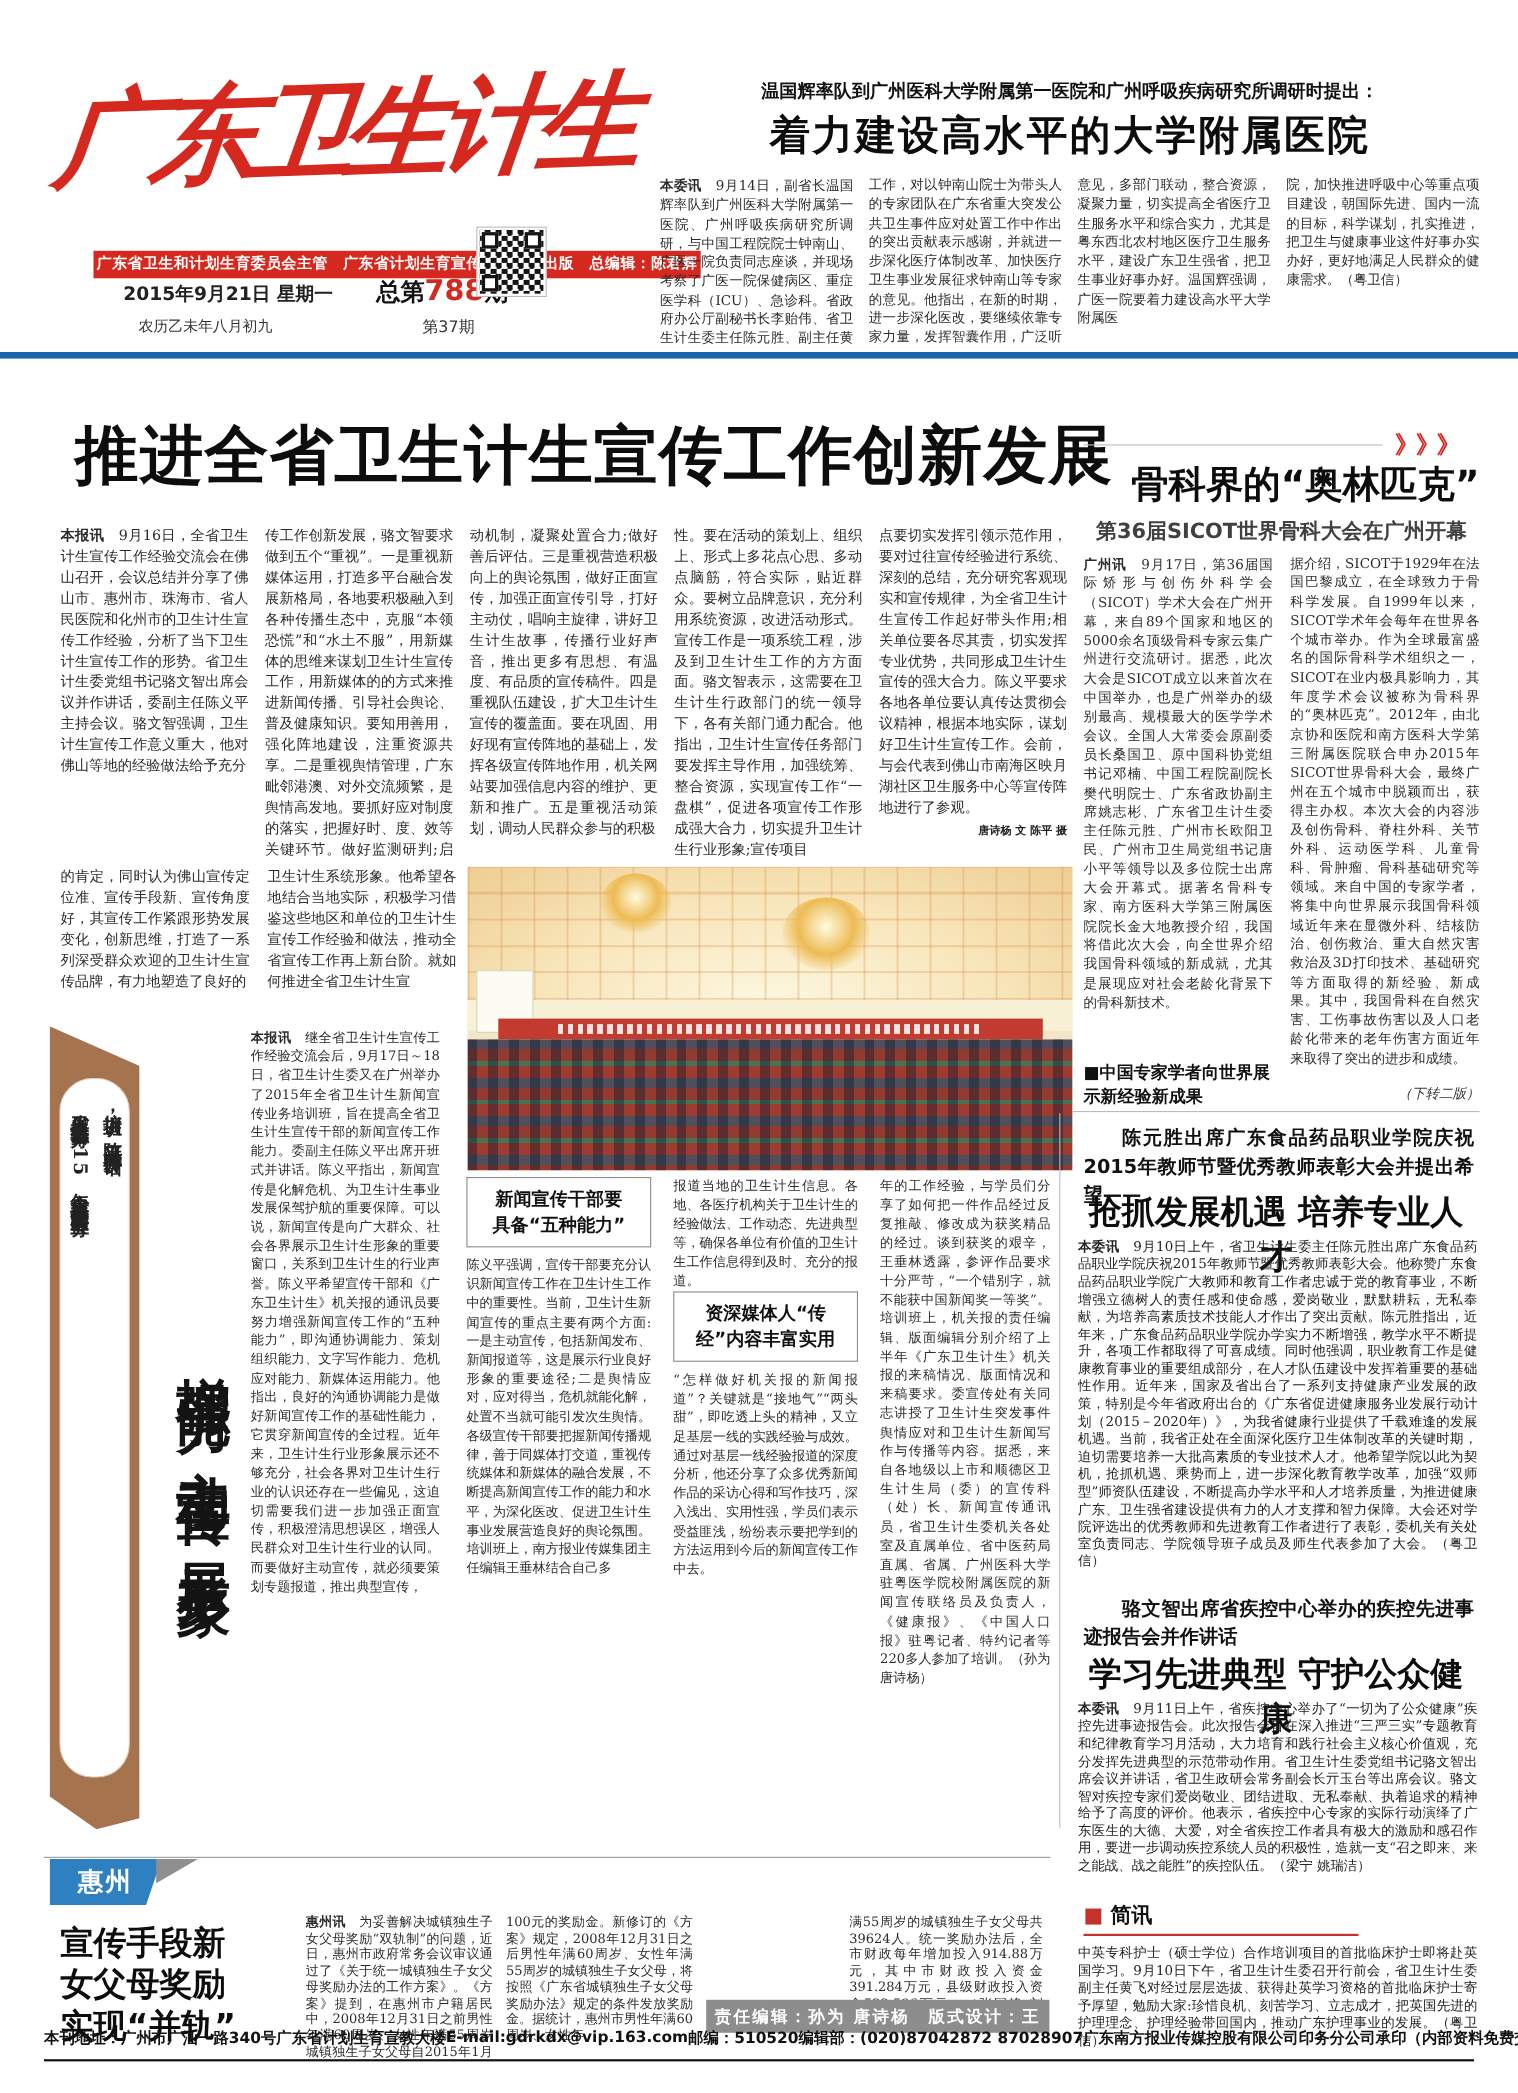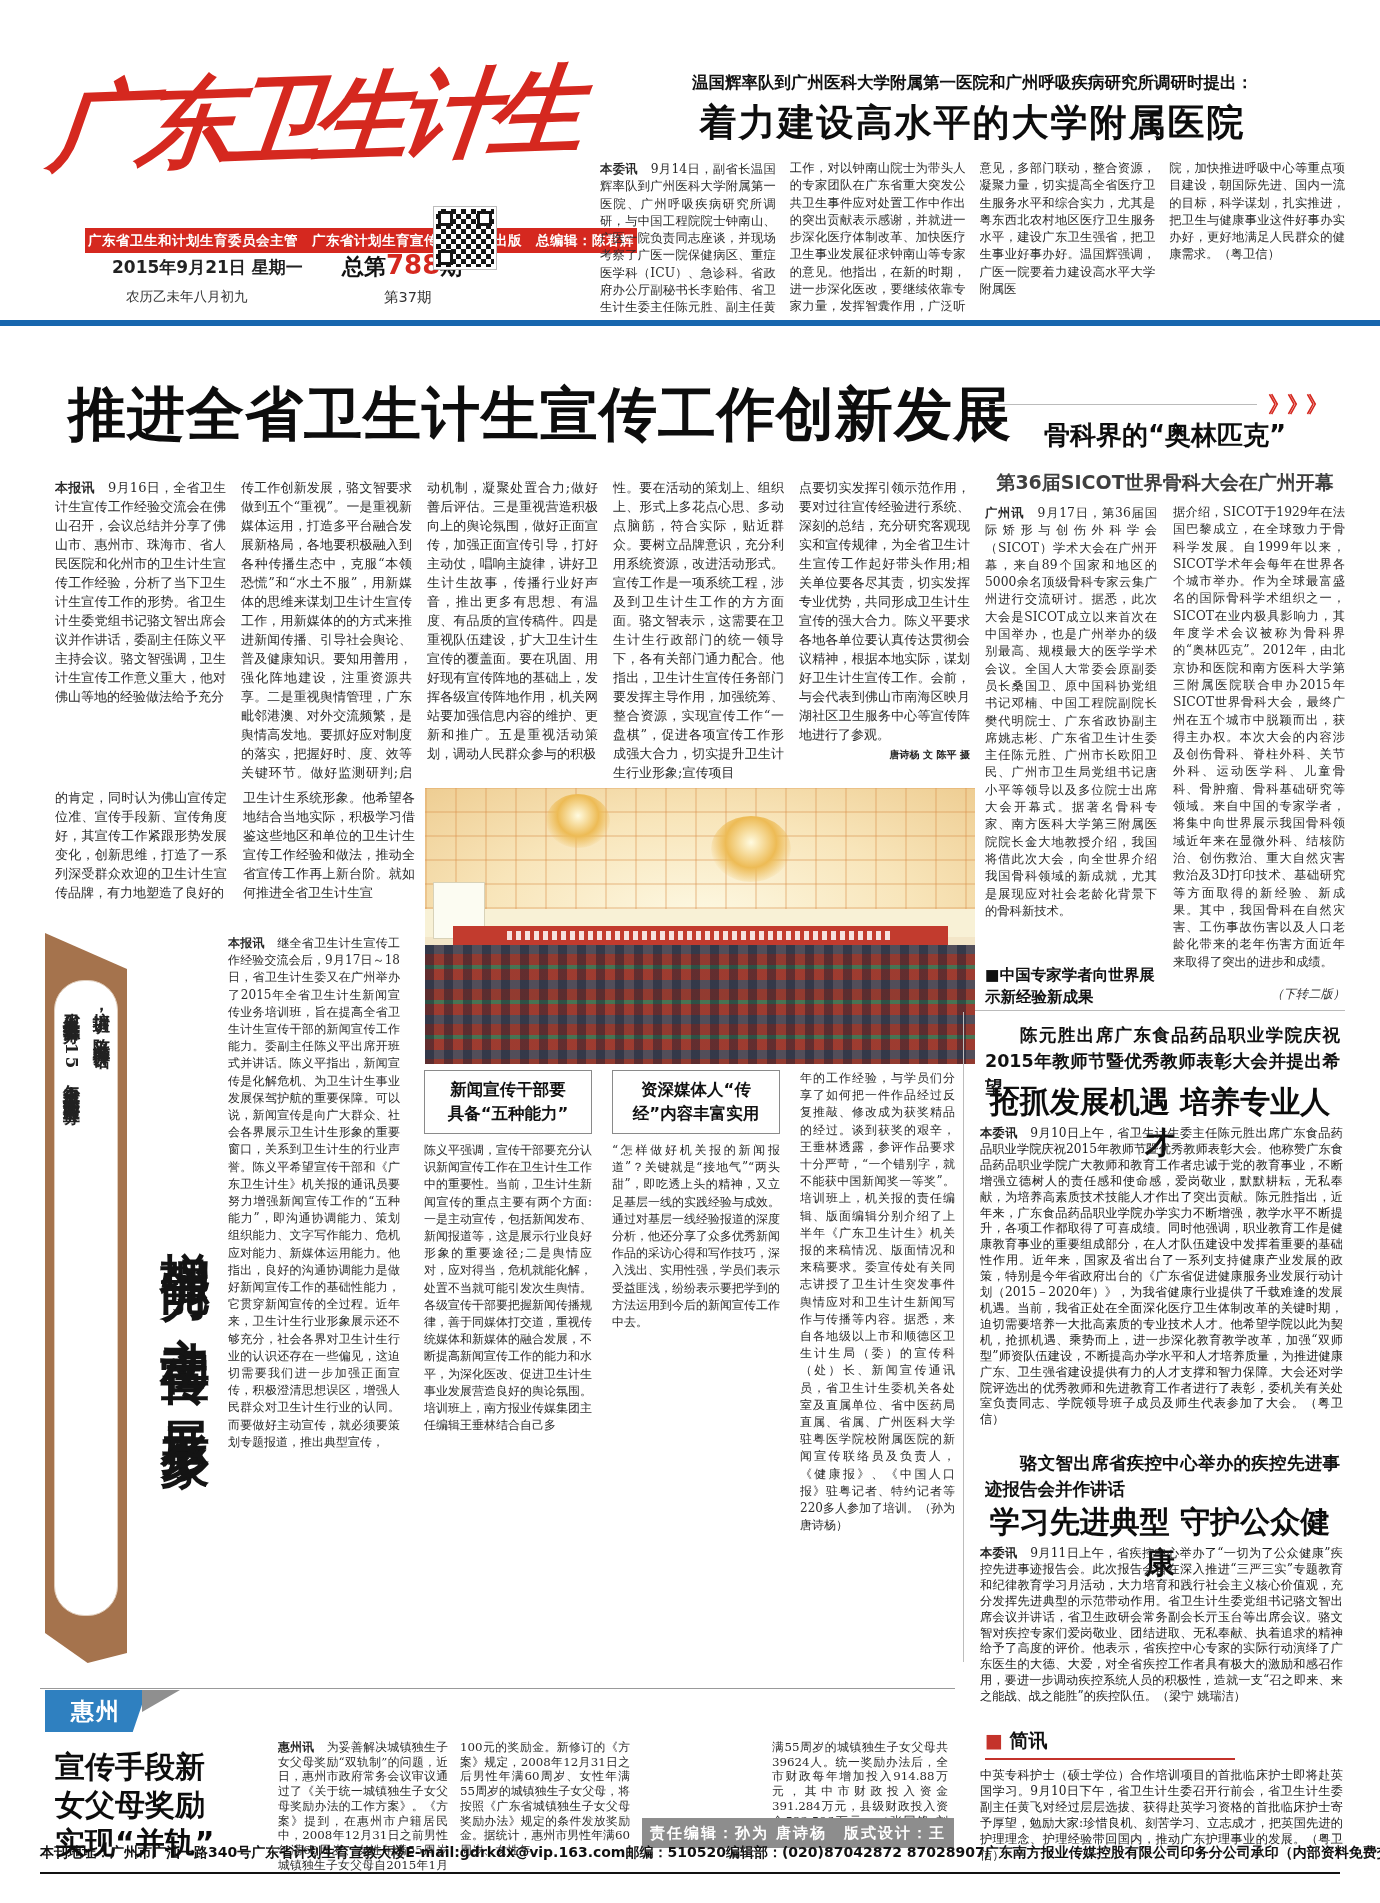--- a/index.html
+++ b/index.html
@@ -76,21 +76,21 @@
   .tr-c2{left:424px;top:1070px;width:168px;height:592px;}
   .tr-c3{left:612px;top:1070px;width:168px;height:592px;}
   .tr-c4{left:800px;top:1070px;width:155px;height:592px;}
   .subhead-box{border:1px solid #8a8a8a;padding:7px 19px;margin:0 0 8px 0;text-align:center;
     font-weight:bold;font-size:16.5px;line-height:24px;color:#111;}
   .divider-v{left:963px;top:1012px;width:1px;height:650px;background:#bdbdbd;}
 
   
   .sicot-chevrons{left:1268px;top:390px;font-weight:900;font-size:22px;color:#d5281f;letter-spacing:-3px;}
   .sicot-rule{left:985px;top:404px;width:272px;height:1px;background:#bbb;}
-  .sicot-headline{left:985px;top:418px;width:360px;text-align:center;font-weight:900;font-size:26px;color:#0d0d0d;}
+  .sicot-headline{left:985px;top:418px;width:360px;text-align:right;font-weight:900;font-size:34px;color:#0d0d0d;}
   .sicot-subhead{left:985px;top:470px;width:360px;text-align:center;font-weight:700;font-size:19px;color:#404040;}
   .sicot-body{left:985px;top:504px;width:360px;height:500px;display:flex;gap:16px;}
   .sicot-body .col{width:172px;}
   .blue-bullet{color:#1766ae;}
   .sicot-cbul{font-weight:bold;font-size:15.5px;line-height:22px;margin-top:8px;color:#111;
     font-family:"DejaVu Sans","Liberation Sans",sans-serif;}
   .turn-note{text-align:right;font-size:12.3px;font-style:italic;color:#333;}
 
   
   .rule-h1{left:975px;top:1010px;width:370px;height:1px;background:#bbb;}
@@ -187,20 +187,21 @@
     <span>省卫生计生委举办2015年全省卫生计生新闻宣传业务</span>
   </div>
   <div class="abs v-headline sans">增强能力　主动宣传　展示形象</div>
 
   <div class="abs tr-c1 tr-col jt"><span class="lead">本报讯</span>　<span>继全省卫生计生宣传工作经验交流会后，9月17日～18日，省卫生计生委又在广州举办了2015年全省卫生计生新闻宣传业务培训班，旨在提高全省卫生计生宣传干部的新闻宣传工作能力。委副主任陈义平出席开班式并讲话。陈义平指出，新闻宣传是化解危机、为卫生计生事业发展保驾护航的重要保障。可以说，新闻宣传是向广大群众、社会各界展示卫生计生形象的重要窗口，关系到卫生计生的行业声誉。陈义平希望宣传干部和《广东卫生计生》机关报的通讯员要努力增强新闻宣传工作的“五种能力”，即沟通协调能力、策划组织能力、文字写作能力、危机应对能力、新媒体运用能力。他指出，良好的沟通协调能力是做好新闻宣传工作的基础性能力，它贯穿新闻宣传的全过程。近年来，卫生计生行业形象展示还不够充分，社会各界对卫生计生行业的认识还存在一些偏见，这迫切需要我们进一步加强正面宣传，积极澄清思想误区，增强人民群众对卫生计生行业的认同。而要做好主动宣传，就必须要策划专题报道，推出典型宣传，</span></div>
   <div class="abs tr-c2">
     <div class="subhead-box sans">新闻宣传干部要具备“五种能力”</div>
     <div class="tr-col jt" style="height:520px;">陈义平强调，宣传干部要充分认识新闻宣传工作在卫生计生工作中的重要性。当前，卫生计生新闻宣传的重点主要有两个方面:一是主动宣传，包括新闻发布、新闻报道等，这是展示行业良好形象的重要途径;二是舆情应对，应对得当，危机就能化解，处置不当就可能引发次生舆情。各级宣传干部要把握新闻传播规律，善于同媒体打交道，重视传统媒体和新媒体的融合发展，不断提高新闻宣传工作的能力和水平，为深化医改、促进卫生计生事业发展营造良好的舆论氛围。培训班上，南方报业传媒集团主任编辑王垂林结合自己多</div>
   </div>
   <div class="abs tr-c3">
+    <div class="tr-col jt" style="height:104px;">报道当地的卫生计生信息。各地、各医疗机构关于卫生计生的经验做法、工作动态、先进典型等，确保各单位有价值的卫生计生工作信息得到及时、充分的报道。</div>
     <div class="subhead-box sans">资深媒体人“传经”内容丰富实用</div>
     <div class="tr-col jt" style="height:410px;">“怎样做好机关报的新闻报道”？关键就是“接地气”“两头甜”，即吃透上头的精神，又立足基层一线的实践经验与成效。通过对基层一线经验报道的深度分析，他还分享了众多优秀新闻作品的采访心得和写作技巧，深入浅出、实用性强，学员们表示受益匪浅，纷纷表示要把学到的方法运用到今后的新闻宣传工作中去。</div>
   </div>
   <div class="abs tr-c4 tr-col jt">年的工作经验，与学员们分享了如何把一件作品经过反复推敲、修改成为获奖精品的经过。谈到获奖的艰辛，王垂林透露，参评作品要求十分严苛，“一个错别字，就不能获中国新闻奖一等奖”。培训班上，机关报的责任编辑、版面编辑分别介绍了上半年《广东卫生计生》机关报的来稿情况、版面情况和来稿要求。委宣传处有关同志讲授了卫生计生突发事件舆情应对和卫生计生新闻写作与传播等内容。据悉，来自各地级以上市和顺德区卫生计生局（委）的宣传科（处）长、新闻宣传通讯员，省卫生计生委机关各处室及直属单位、省中医药局直属、省属、广州医科大学驻粤医学院校附属医院的新闻宣传联络员及负责人，《健康报》、《中国人口报》驻粤记者、特约记者等220多人参加了培训。（孙为 唐诗杨）</div>
   <div class="abs divider-v"></div>
 
   <div class="abs sicot-chevrons">》》》</div>
   <div class="abs sicot-rule"></div>
   <div class="abs sicot-headline sans">骨科界的“奥林匹克”</div>
   <div class="abs sicot-subhead sans">第36届SICOT世界骨科大会在广州开幕</div>

